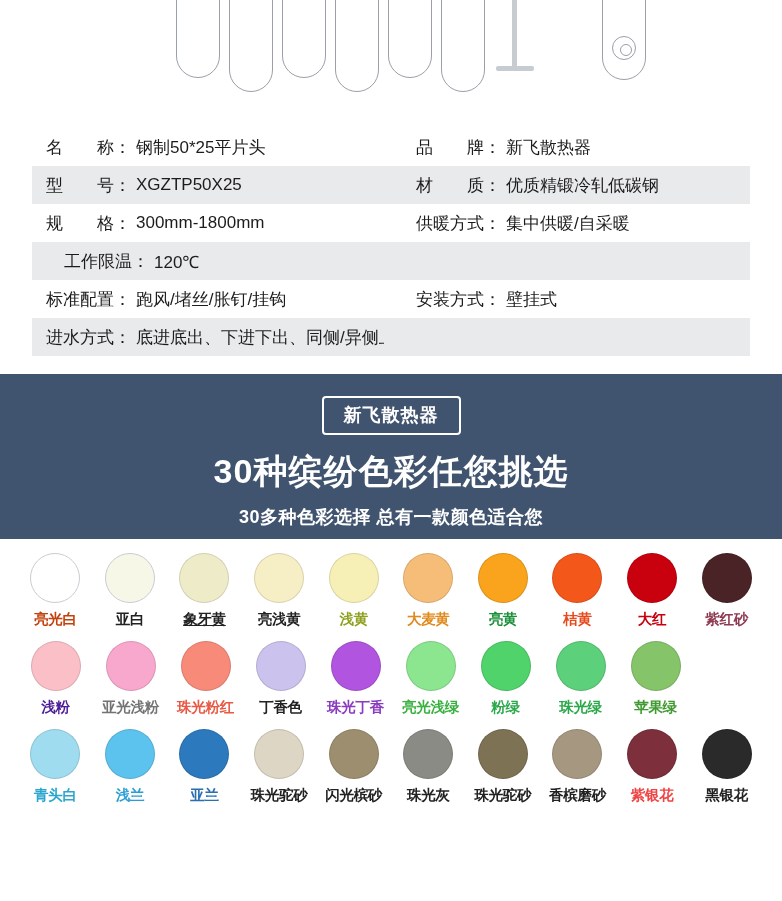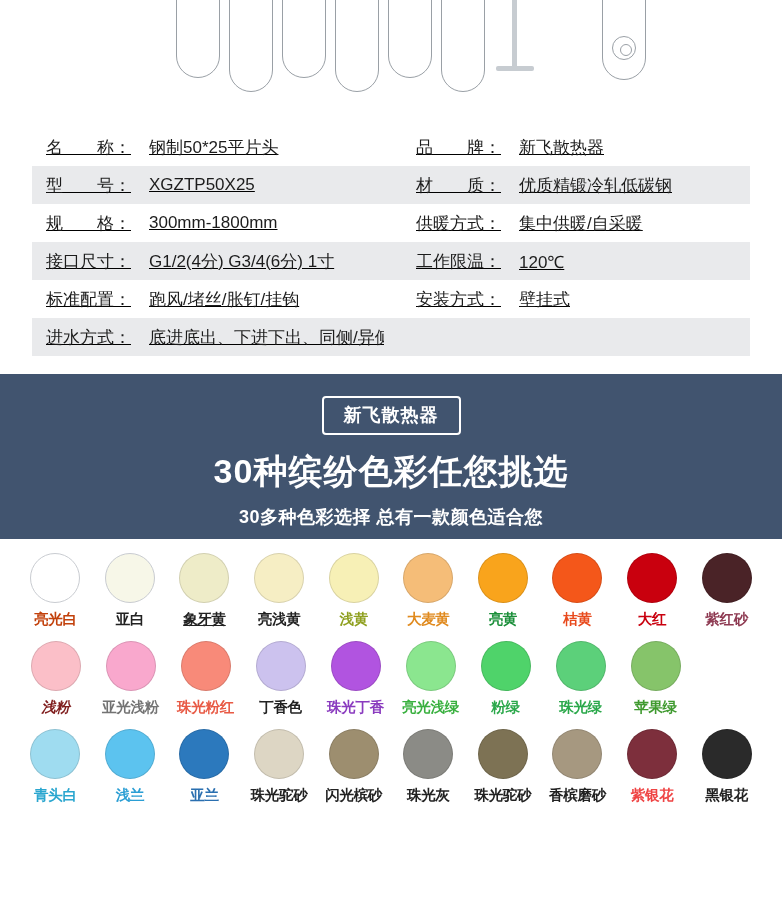--- a/index.html
+++ b/index.html
@@ -82,21 +82,20 @@
     left: 7px; top: 7px;
     width: 10px; height: 10px;
     border: 1.2px solid #9aa0a6;
     border-radius: 50%;
   }
 
   
   .spec {
     margin: 18px 32px 0 32px;
     width: 718px;
-    text-decoration: underline;
   }
   .spec-row {
     display: flex;
     height: 38px;
     align-items: stretch;
   }
   .spec-row.alt { background: #e9eaec; }
   .spec-cell {
     display: flex;
     align-items: center;
@@ -105,21 +104,21 @@
     padding-left: 14px;
     overflow: hidden;
     white-space: nowrap;
   }
   .spec-cell.left { width: 352px; }
   .spec-cell.right { width: 366px; padding-left: 32px; }
   .spec-key {
     display: inline-block;
     letter-spacing: 0px;
   }
-  .spec-val { margin-left: 18px; text-align: center; }
+  .spec-val { margin-left: 5px; text-align: center; }
 
   
   .banner {
     margin-top: 18px;
     height: 165px;
     background: #41546f;
     color: #ffffff;
     text-align: center;
     position: relative;
   }
@@ -222,24 +221,20 @@
         <div class="spec-cell left">
           <span class="spec-key">规　　格：</span>
           <span class="spec-val">300mm-1800mm</span>
         </div>
         <div class="spec-cell right">
           <span class="spec-key">供暖方式：</span>
           <span class="spec-val">集中供暖/自采暖</span>
         </div>
       </div>
       <div class="spec-row alt">
-        <div class="spec-cell left">
-          <span class="spec-key">接口尺寸：</span>
-          <span class="spec-val">G1/2(4分) G3/4(6分) 1寸</span>
-        </div>
         <div class="spec-cell right">
           <span class="spec-key">工作限温：</span>
           <span class="spec-val">120℃</span>
         </div>
       </div>
       <div class="spec-row">
         <div class="spec-cell left">
           <span class="spec-key">标准配置：</span>
           <span class="spec-val">跑风/堵丝/胀钉/挂钩</span>
         </div>
@@ -302,21 +297,21 @@
           <div class="sw-label" style="color: rgb(201, 0, 14);">大红</div>
         </div>
         <div class="swatch">
           <div class="dot" style="background: rgb(74, 35, 39);"></div>
           <div class="sw-label" style="color: rgb(142, 58, 82);">紫红砂</div>
         </div>
       </div>
       <div class="color-row">
         <div class="swatch">
           <div class="dot" style="background: rgb(251, 191, 200);"></div>
-          <div class="sw-label" style="color: #7f1d1d; font-style: italic;">浅粉</div>
+          <div class="sw-label" style="color: #4c1d95;">浅粉</div>
         </div>
         <div class="swatch">
           <div class="dot" style="background: rgb(249, 168, 205);"></div>
           <div class="sw-label" style="color: #737373;">亚光浅粉</div>
         </div>
         <div class="swatch">
           <div class="dot" style="background: rgb(248, 138, 121);"></div>
           <div class="sw-label" style="color: rgb(232, 90, 69);">珠光粉红</div>
         </div>
         <div class="swatch">

